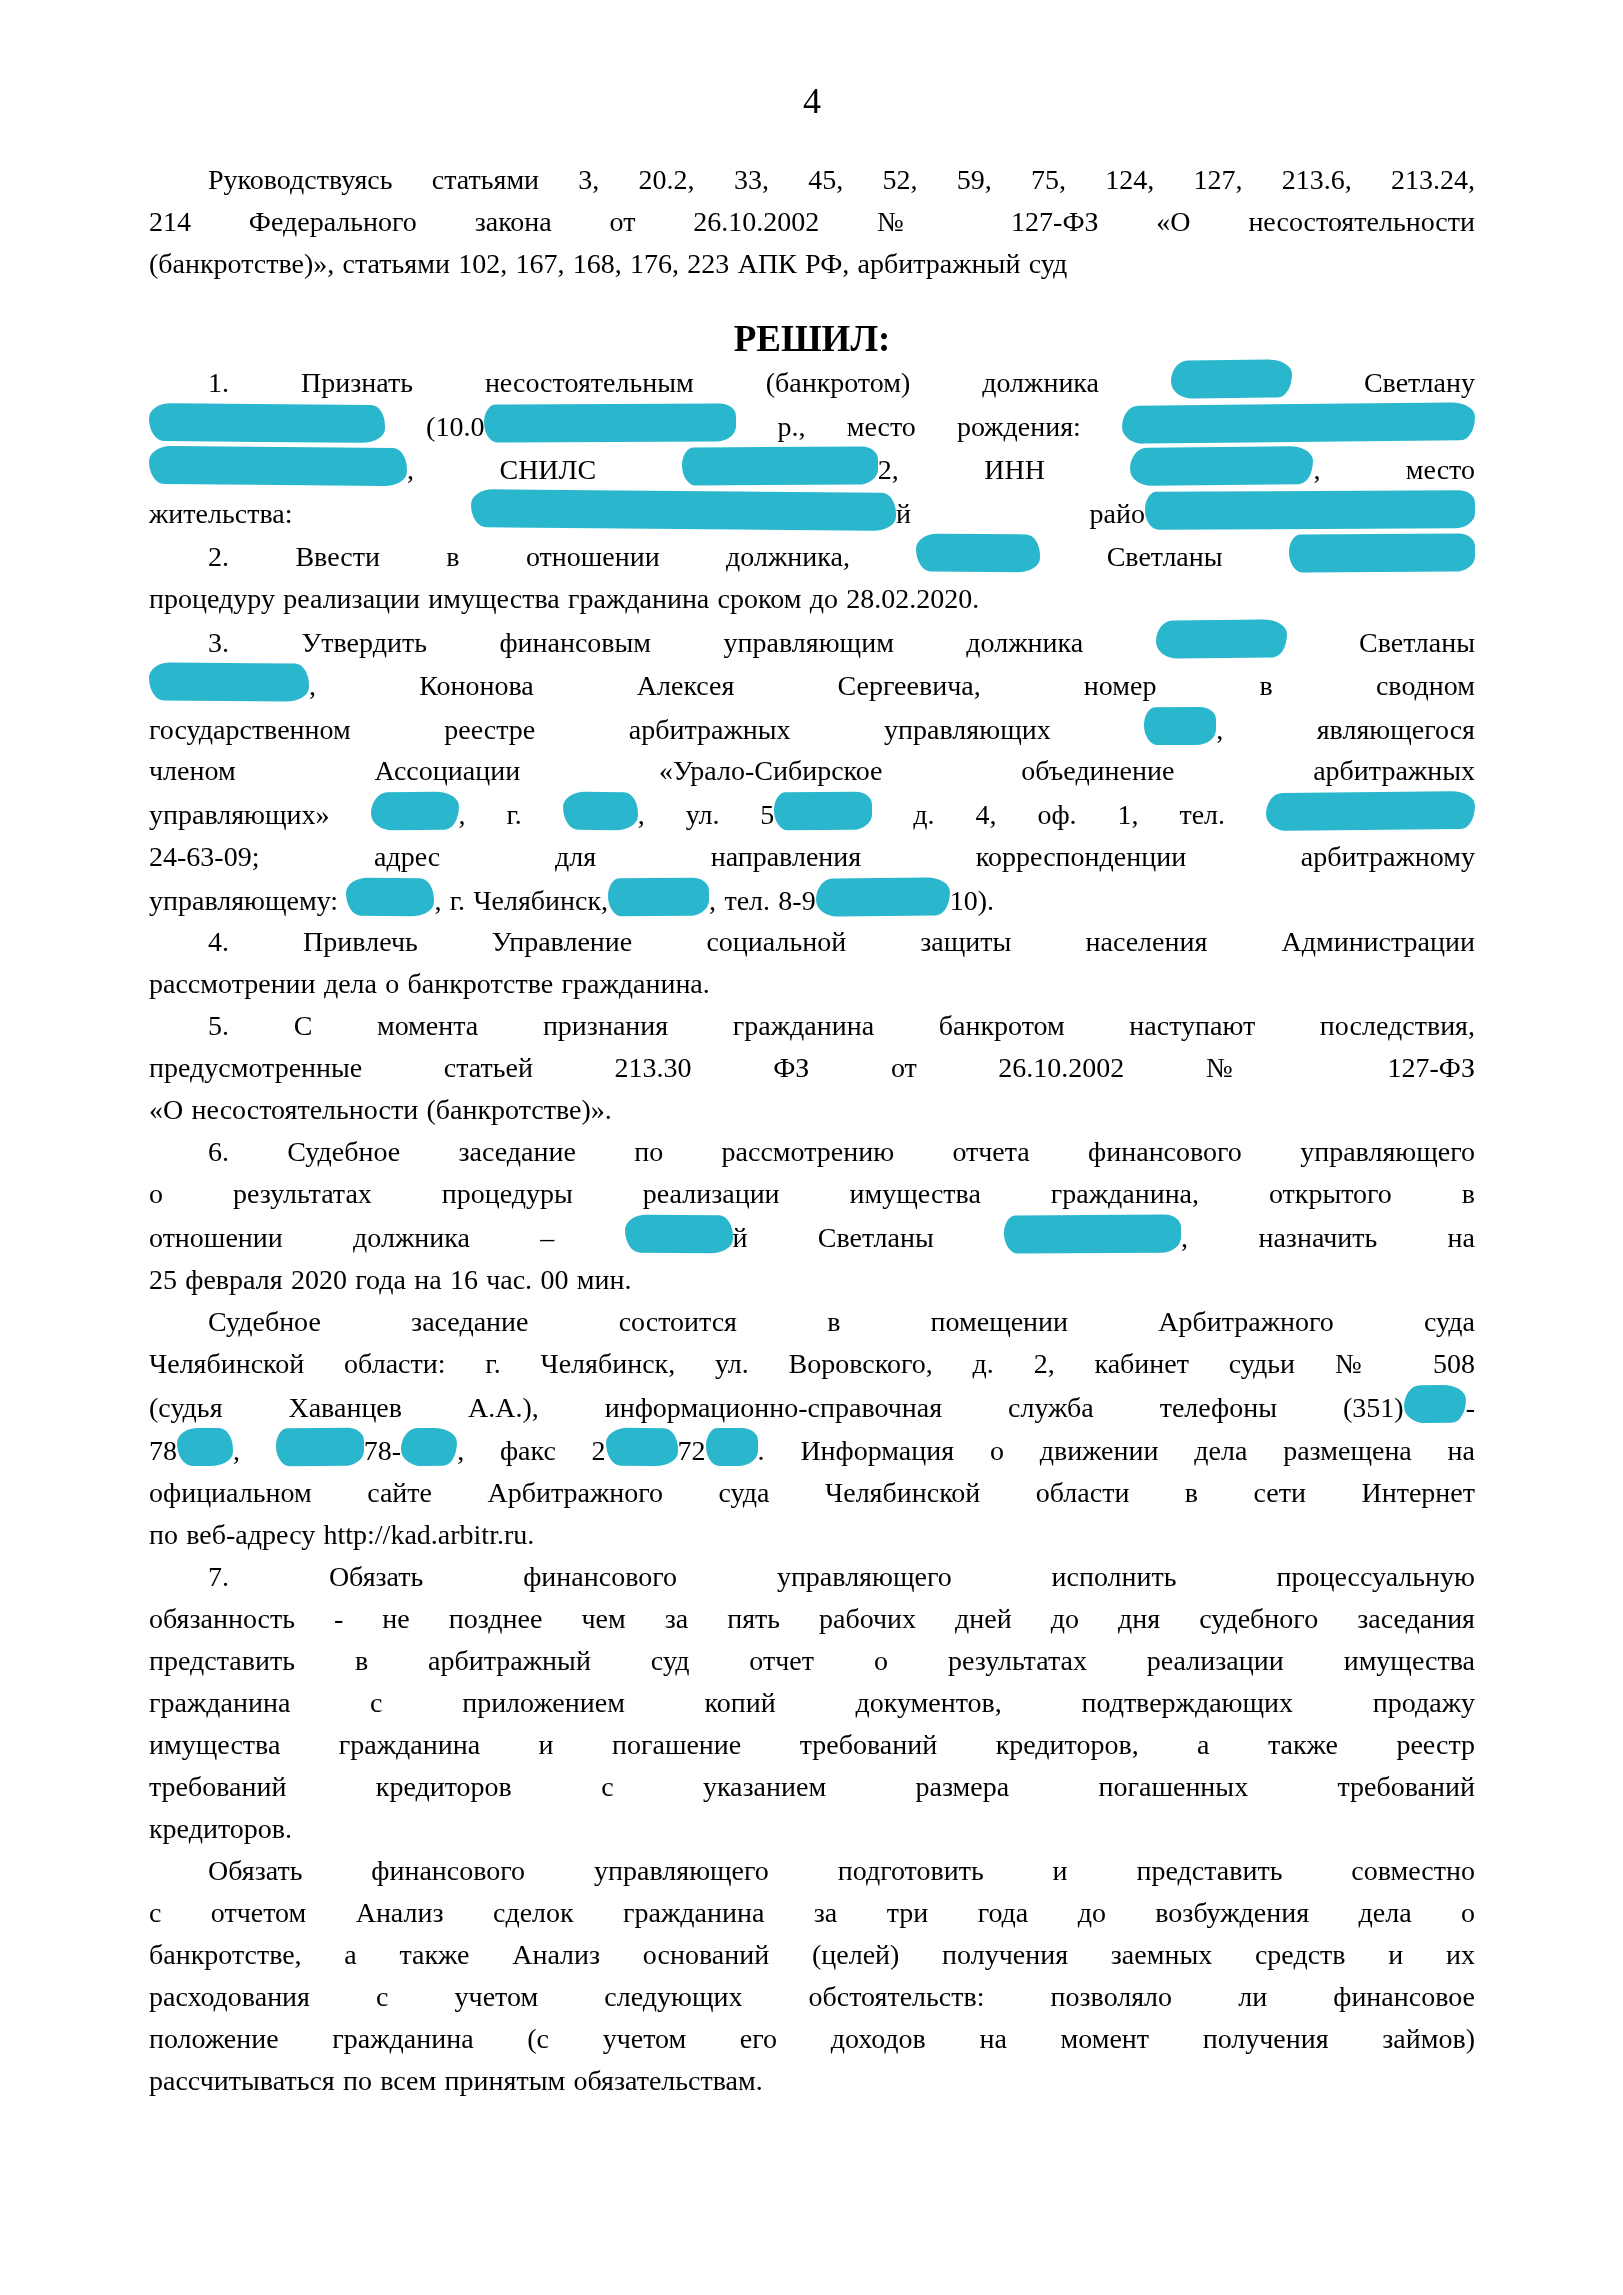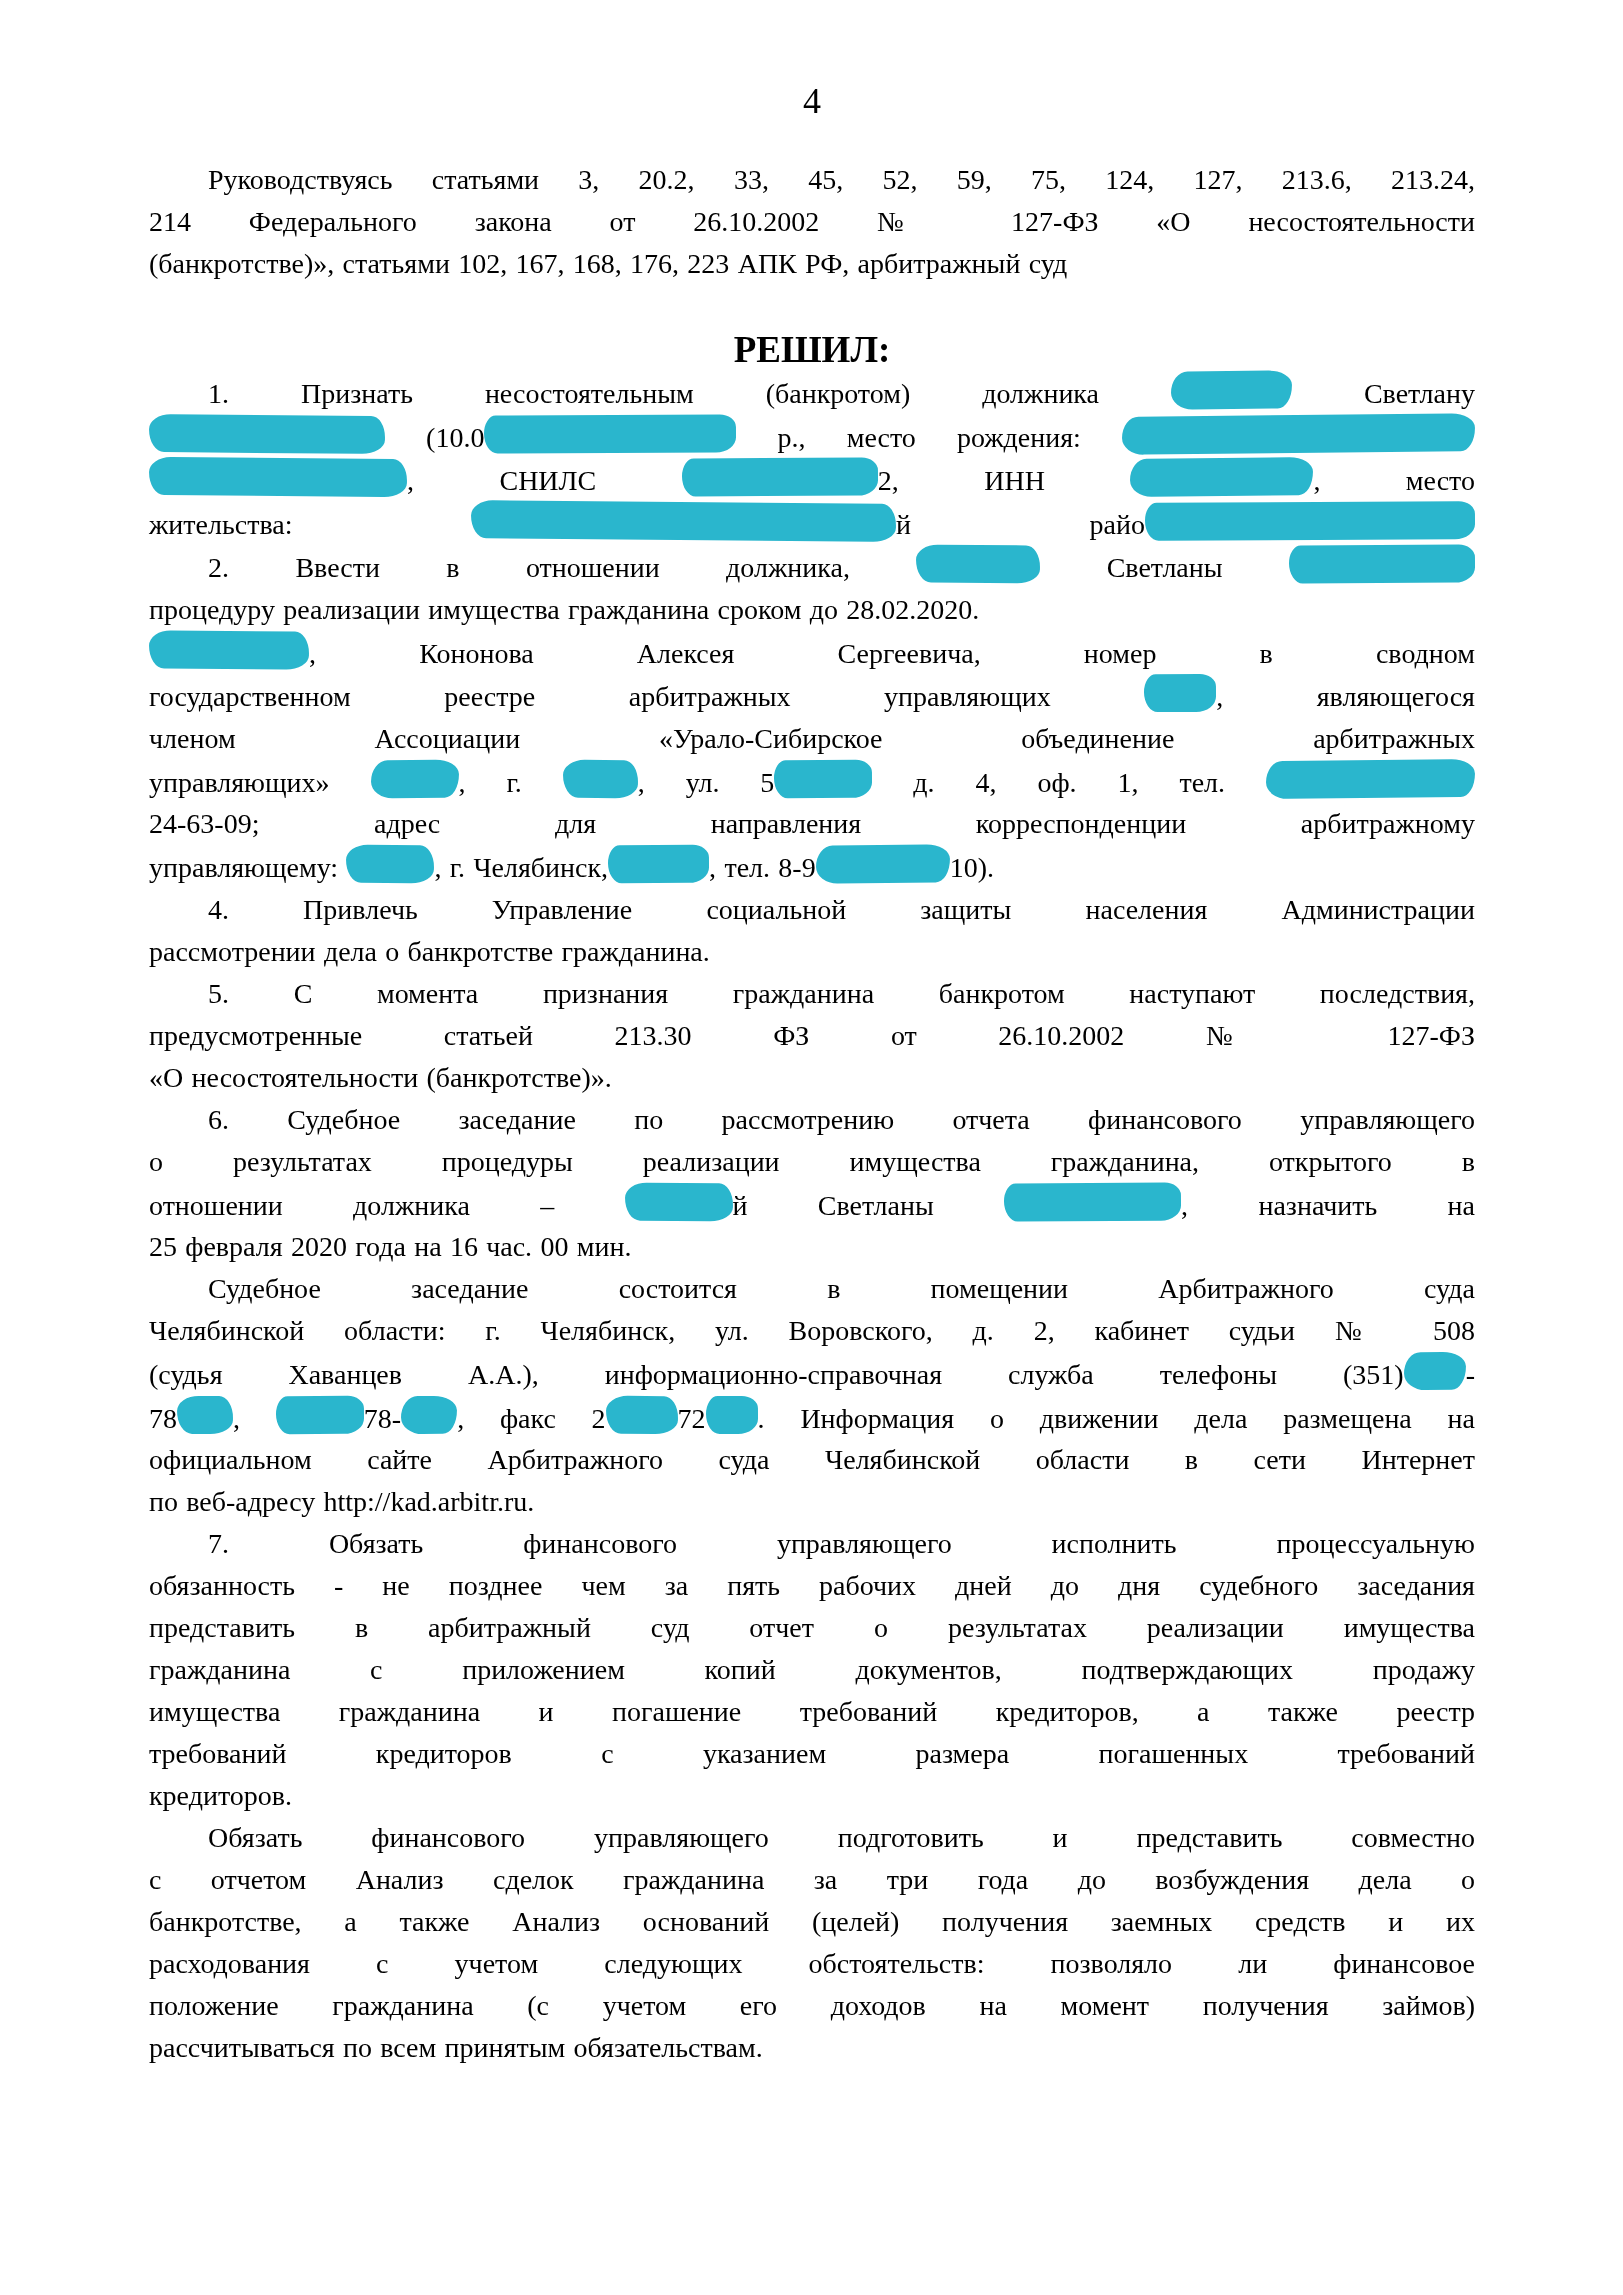--- a/index.html
+++ b/index.html
@@ -15,21 +15,21 @@
   .doc-body{width:1326px;}
   .line{
     font-size:28px;line-height:42px;
     text-align:justify;text-align-last:justify;
     word-spacing:1.3px;
   }
   .line.last{text-align-last:left;}
   .line.first{text-indent:59px;}
   .heading{
     font-size:37px;line-height:42px;font-weight:bold;
-    text-align-last:center;margin-top:44px;
+    text-align-last:center;margin-top:33px;
   }
   .bold{font-weight:normal;}
   .redact{
     display:inline-block;height:38px;vertical-align:-6.5px;
     background:var(--redact,#2ab6cd);
   }
   .redact.rA{border-radius:19.6px 27.5px 17px 25px / 25px 17px 27.5px 19.6px;transform:rotate(-0.6deg);}
   .redact.rB{border-radius:26px 17px 27.5px 18.3px / 18.3px 26px 17px 27.5px;transform:rotate(0.5deg);}
   .redact.rC{border-radius:17px 23.6px 29px 19.6px / 26px 18.3px 22px 29px;transform:rotate(-0.3deg);}
 </style>
@@ -42,20 +42,21 @@
       <div class="line first"><span class="run">Руководствуясь статьями 3, 20.2, 33, 45, 52, 59, 75, 124, 127, 213.6, 213.24,</span></div>
       <div class="line"><span class="run">214 Федерального закона от 26.10.2002 № 127-ФЗ «О несостоятельности</span></div>
       <div class="line last"><span class="run">(банкротстве)», статьями 102, 167, 168, 176, 223 АПК РФ, арбитражный суд</span></div>
       <div class="heading">РЕШИЛ:</div>
       <div class="line first"><span class="run">1. Признать несостоятельным (банкротом) должника </span><span class="redact rA" style="width: 121px;"></span><span class="run"> Светлану</span></div>
       <div class="line"><span class="redact rB" style="width: 236px;"></span><span class="run"> (10.0</span><span class="redact rC" style="width: 252px;"></span><span class="run"> р., место рождения: </span><span class="redact rA" style="width: 353px;"></span></div>
       <div class="line"><span class="redact rB" style="width: 258px;"></span><span class="run">, СНИЛС </span><span class="redact rC" style="width: 196px;"></span><span class="run">2, ИНН </span><span class="redact rA" style="width: 183px;"></span><span class="run">, место</span></div>
       <div class="line"><span class="run">жительства: </span><span class="redact rB" style="width: 425px;"></span><span class="run">й райо</span><span class="redact rC" style="width: 330px;"></span></div>
       <div class="line first"><span class="run">2. Ввести в отношении должника, </span><span class="redact rB" style="width: 124px;"></span><span class="run"> Светланы </span><span class="redact rC" style="width: 186px;"></span></div>
       <div class="line last"><span class="run">процедуру реализации имущества гражданина сроком </span><span class="bold">до 28.02.2020.</span></div>
+      <div class="line first"><span class="run">3. Утвердить финансовым управляющим должника </span><span class="redact rA" style="width: 131px;"></span><span class="run"> Светланы</span></div>
       <div class="line"><span class="redact rB" style="width: 160px;"></span><span class="run">, Кононова Алексея Сергеевича, номер в сводном</span></div>
       <div class="line"><span class="run">государственном реестре арбитражных управляющих </span><span class="redact rC" style="width: 72px;"></span><span class="run">, являющегося</span></div>
       <div class="line"><span class="run">членом Ассоциации «Урало-Сибирское объединение арбитражных</span></div>
       <div class="line"><span class="run">управляющих» </span><span class="redact rA" style="width: 88px;"></span><span class="run">, г. </span><span class="redact rB" style="width: 75px;"></span><span class="run">, ул. 5</span><span class="redact rC" style="width: 98px;"></span><span class="run"> д. 4, оф. 1, тел. </span><span class="redact rA" style="width: 209px;"></span></div>
       <div class="line"><span class="run">24-63-09; адрес для направления корреспонденции арбитражному</span></div>
       <div class="line last"><span class="run">управляющему: </span><span class="redact rB" style="width: 88px;"></span><span class="run">, г. Челябинск,</span><span class="redact rC" style="width: 101px;"></span><span class="run">, тел. 8-9</span><span class="redact rA" style="width: 134px;"></span><span class="run">10).</span></div>
       <div class="line first"><span class="run">4. Привлечь Управление социальной защиты населения Администрации</span></div>
       <div class="line last"><span class="run">рассмотрении дела о банкротстве гражданина.</span></div>
       <div class="line first"><span class="run">5. С момента признания гражданина банкротом наступают последствия,</span></div>
       <div class="line"><span class="run">предусмотренные статьей 213.30 ФЗ от 26.10.2002 № 127-ФЗ</span></div>

